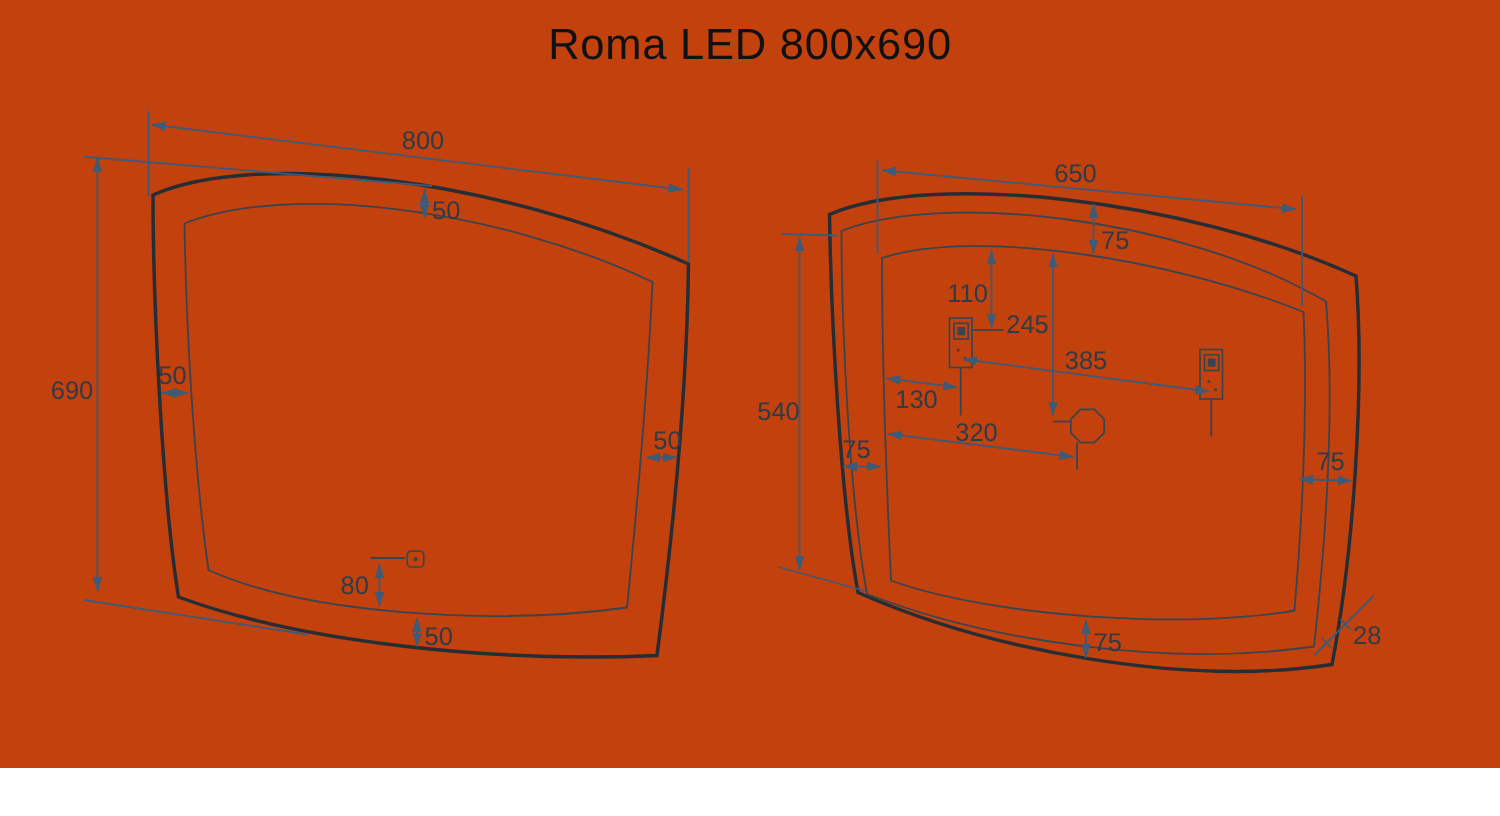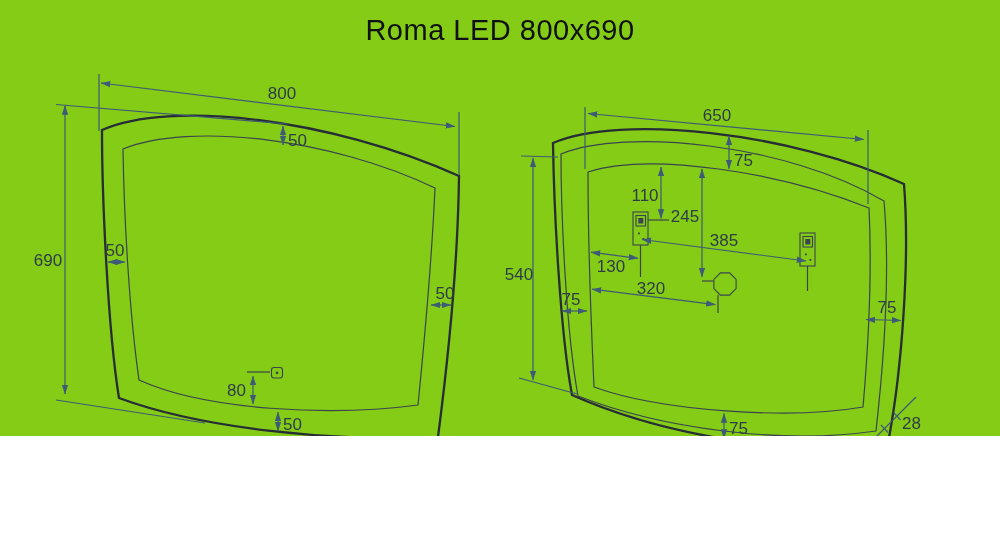--- a/index.html
+++ b/index.html
@@ -1,20 +1,20 @@
 <!DOCTYPE html>
 <html><head>
 <meta charset="utf-8">
 <style>
   html, body { margin: 0; padding: 0; background: #ffffff; }
   .page {
     position: relative;
     width: 1000px;
-    height: 436px;
-    background: #84cc16;
+    height: 512px;
+    background: #c2410c;
     overflow: hidden;
     font-family: "Liberation Sans", sans-serif;
   }
   .title {
     position: absolute;
     top: 14px;
     left: 0;
     width: 100%;
     text-align: center;
     font-size: 29px;

